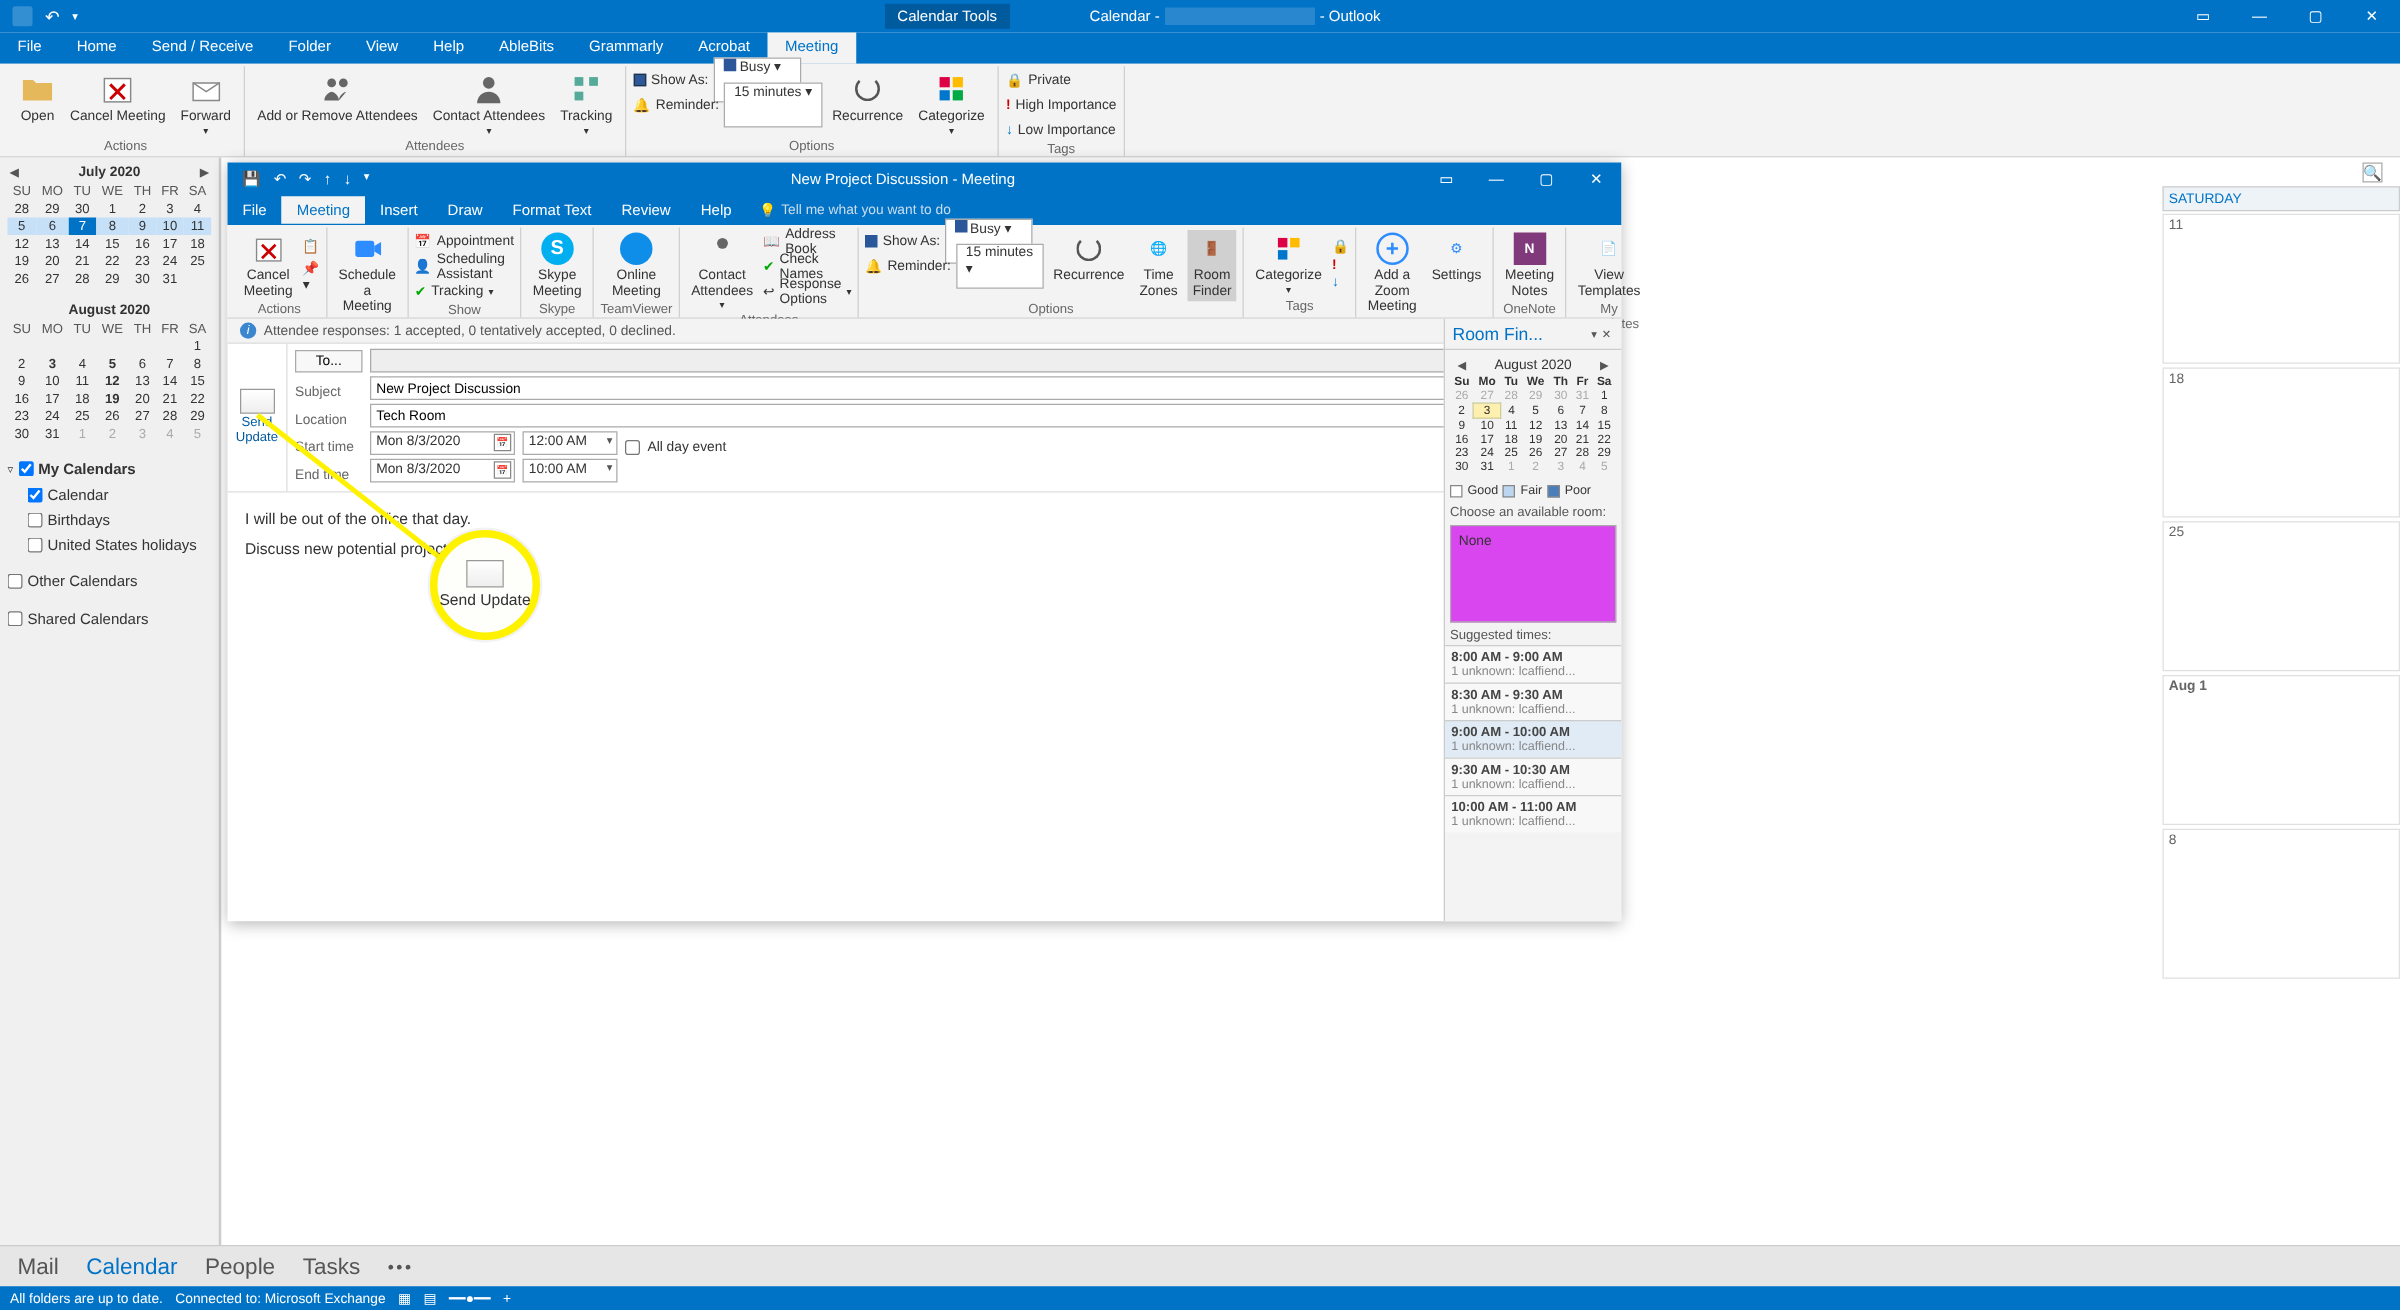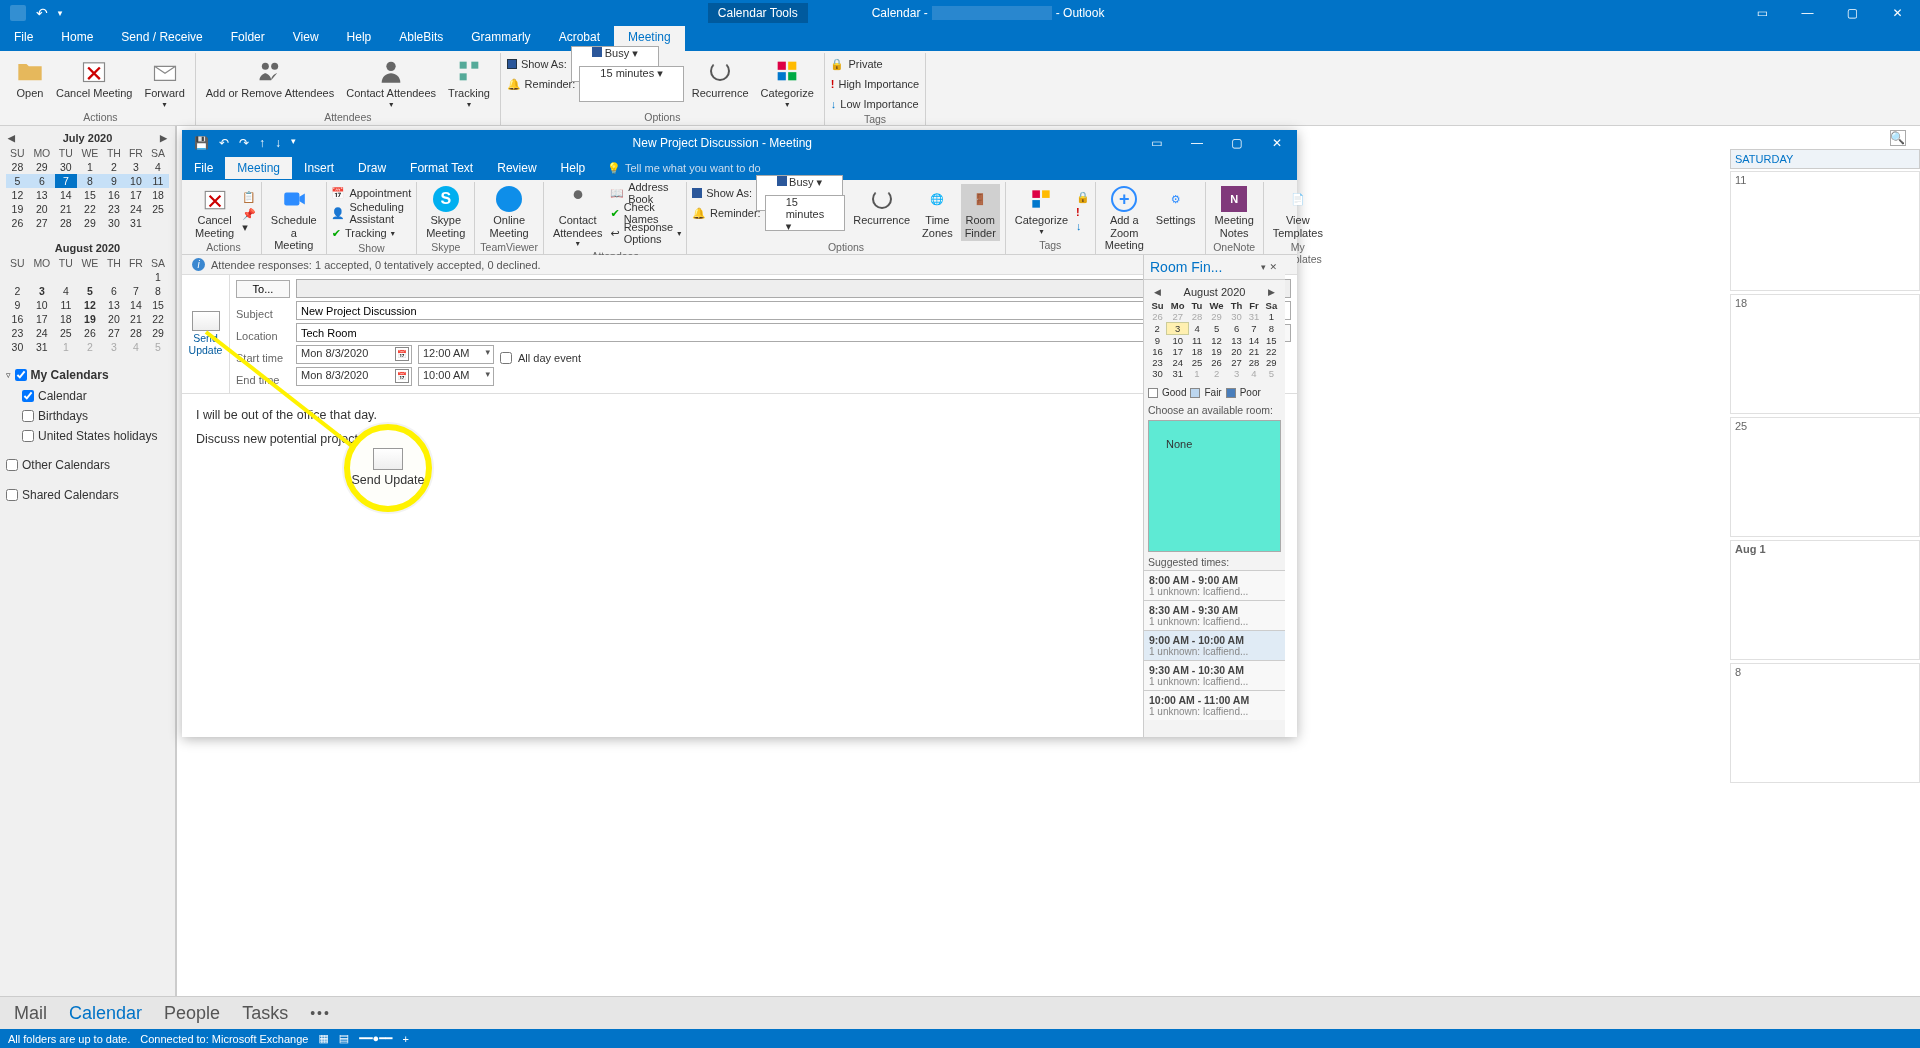--- a/index.html
+++ b/index.html
@@ -22,21 +22,21 @@
 
 
 .ribbon { background: #f3f3f3; height: 75px; border-bottom: 1px solid #d0d0d0; display: flex; padding: 2px 6px 0; }
 .rgroup { border-right: 1px solid #d0d0d0; padding: 2px 6px; display: flex; flex-direction: column; justify-content: space-between; }
 .rgroup .items { display: flex; gap: 4px; flex: 1; }
 .rgroup .label { text-align: center; font-size: 10.5px; color: #666; padding-bottom: 1px; }
 .ritem { display: flex; flex-direction: column; align-items: center; justify-content: flex-start; padding: 2px 4px; font-size: 11px; text-align: center; line-height: 1.15; cursor: pointer; }
 .ritem .ico { width: 28px; height: 28px; margin-bottom: 2px; display: flex; align-items: center; justify-content: center; }
 .rcol { display: flex; flex-direction: column; gap: 2px; font-size: 11px; }
 .rcol .row { display: flex; align-items: center; gap: 4px; height: 18px; }
-.rcol select, .rcol .dd { height: 36px; border: 1px solid #aaa; background: #fff; font-size: 11px; padding: 0 20px; min-width: 70px; }
+.rcol select, .rcol .dd { height: 36px; border: 1px solid #aaa; background: #fff; font-size: 11px; padding: 0 7px; min-width: 70px; }
 
 
 .mainbody { display: flex; height: calc(100% - 26px - 25px - 75px - 33px - 19px); }
 .leftside { width: 176px; background: #f0f0f0; border-right: 1px solid #ccc; padding: 4px 6px; overflow: hidden; }
 .smallcal { margin-bottom: 10px; }
 .smallcal .hdr { display: flex; justify-content: space-between; align-items: center; font-size: 11px; font-weight: bold; padding: 2px 0; }
 .smallcal table { width: 100%; border-collapse: collapse; font-size: 10.5px; }
 .smallcal th { color: #555; font-weight: normal; padding: 1px; }
 .smallcal td { text-align: center; padding: 1px 0; cursor: pointer; }
 .smallcal td.other { color: #aaa; }
@@ -82,33 +82,33 @@
 .subwin .frow .dd2 { border: 1px solid #aaa; background: #fff; padding: 1px 16px 1px 4px; font-size: 11px; height: 19px; width: 116px; position: relative; }
 .subwin .frow .dd2::after { content: "▾"; position: absolute; right: 3px; top: 1px; font-size: 9px; color: #555; }
 .subwin .frow .dd2.cal::after { content: ""; }
 .subwin .frow .dd2.cal { width: 116px; }
 .subwin .frow .dd2.cal .calico { position: absolute; right: 2px; top: 1px; width: 14px; height: 14px; background: #fff; border: 1px solid #888; font-size: 8px; display: flex; align-items: center; justify-content: center; }
 .subwin .frow .dd2.time { width: 76px; }
 .subwin .frow input[type=checkbox] { width: 12px; height: 12px; }
 .subwin .body { flex: 1; padding: 10px 14px; font-size: 12.5px; line-height: 1.9; color: #333; border-top: 1px solid #ddd; position: relative; }
 
 
-.roompane { position: absolute; right: 12px; top: 125px; width: 142px; bottom: 0; background: #f3f3f3; border-left: 1px solid #ccc; display: flex; flex-direction: column; font-size: 11px; }
+.roompane { position: absolute; right: 0; top: 125px; width: 142px; bottom: 0; background: #f3f3f3; border-left: 1px solid #ccc; display: flex; flex-direction: column; font-size: 11px; }
 .roompane .rp-hdr { display: flex; align-items: center; padding: 4px 6px; font-size: 14px; color: #0173c7; border-bottom: 1px solid #ccc; }
 .roompane .rp-hdr .ttl { flex: 1; overflow: hidden; white-space: nowrap; }
 .roompane .rp-cal { padding: 4px; }
 .roompane .rp-cal .nh { display: flex; justify-content: space-between; align-items: center; font-size: 11px; padding: 2px 4px; }
 .roompane .rp-cal table { width: 100%; border-collapse: collapse; font-size: 9.5px; }
 .roompane .rp-cal th, .roompane .rp-cal td { text-align: center; padding: 0; height: 11px; }
 .roompane .rp-cal td.oth { color: #aaa; }
 .roompane .rp-cal td.sel { background: #fff0b0; border: 1px solid #cc9; }
 .roompane .legend { display: flex; gap: 4px; padding: 4px; font-size: 10px; align-items: center; }
 .roompane .legend .sw { width: 10px; height: 10px; border: 1px solid #888; }
 .roompane .sect { padding: 2px 4px; font-size: 10.5px; color: #555; }
-.roompane .roomlist { margin: 2px 4px; border: 1px solid #aaa; background: #5eead4; height: 132px; padding: 17px; }
+.roompane .roomlist { margin: 2px 4px; border: 1px solid #aaa; background: #d946ef; height: 78px; padding: 6px; }
 .roompane .suggest { flex: 1; overflow: auto; }
 .roompane .sugitem { border-top: 1px solid #ccc; padding: 3px 5px; font-size: 10.5px; background: #f8f8f8; }
 .roompane .sugitem.sel { background: #e0ebf5; }
 .roompane .sugitem .tm { font-weight: bold; color: #444; }
 .roompane .sugitem .sub { color: #888; font-size: 10px; overflow: hidden; white-space: nowrap; text-overflow: ellipsis; }
 
 
 .callout { position: absolute; left: 344px; top: 424px; width: 88px; height: 88px; border: 6px solid #fff200; border-radius: 50%; background: #fefefa; display: flex; flex-direction: column; align-items: center; justify-content: center; box-shadow: 0 0 0 2px rgba(0,0,0,0.05); }
 .callout .ico { width: 30px; height: 22px; border: 1px solid #999; background: linear-gradient(#fff,#eee); margin-bottom: 4px; }
 .callout .t { font-size: 12.5px; text-align: center; line-height: 1.1; }

